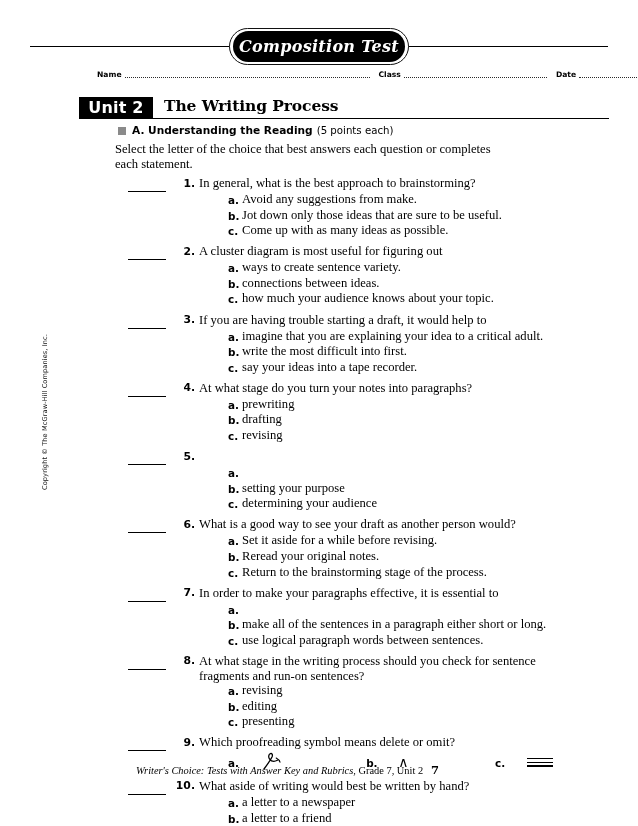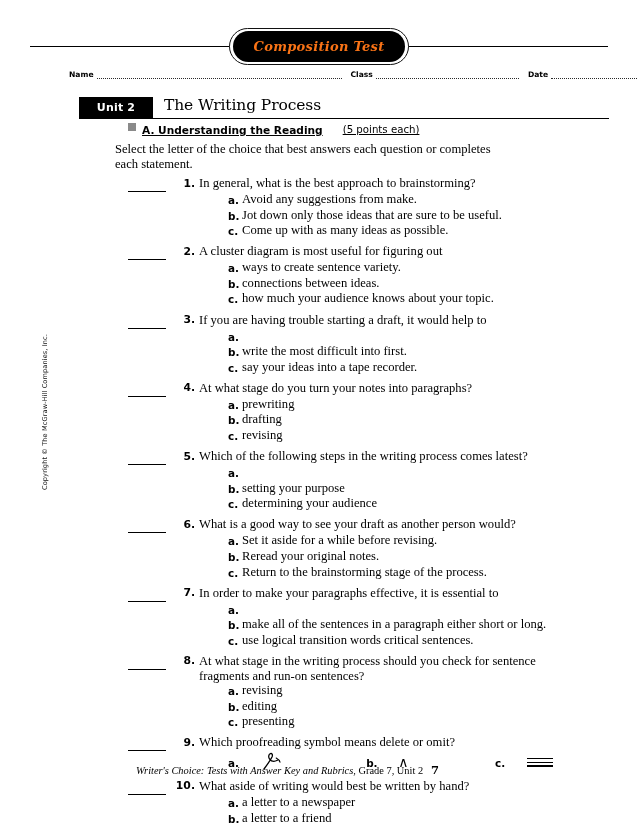--- a/index.html
+++ b/index.html
@@ -50,37 +50,37 @@
     width: 172px;
     height: 31px;
     border-radius: 16px;
     background: #000000;
     box-sizing: border-box;
     display: flex;
     align-items: center;
     justify-content: center;
   }
   .title-text {
-    color: #f97316;
+    color: #ffffff;
     font-family: "DejaVu Serif", serif;
     font-style: italic;
     font-weight: bold;
-    font-size: 13px;
+    font-size: 16px;
     letter-spacing: 0.3px;
     white-space: nowrap;
   }
 
   
   .nameline {
     position: absolute;
-    left: 69px;
+    left: 97px;
     top: 70px;
     width: 530px;
     display: flex;
-    align-items: center;
+    align-items: flex-start;
     font-family: "DejaVu Sans", sans-serif;
     font-size: 7.6px;
     font-weight: bold;
   }
   .nameline .lbl { white-space: nowrap; padding-right: 3px; }
   .dots {
     flex: 1 1 auto;
     border-bottom: 1.2px dotted #2b2b2b;
     height: 7px;
     margin-right: 9px;
@@ -100,72 +100,71 @@
   .unit-box {
     position: absolute;
     left: 0;
     top: 0;
     width: 74px;
     height: 21px;
     background: #000;
     color: #fff;
     font-family: "DejaVu Sans", sans-serif;
     font-weight: bold;
-    font-size: 11px;
+    font-size: 16px;
     display: flex;
     align-items: center;
     justify-content: center;
     letter-spacing: 0.2px;
   }
   .unit-title {
     position: absolute;
     left: 85px;
     top: -1px;
     font-family: "DejaVu Serif", serif;
-    font-weight: normal;
+    font-weight: bold;
     font-size: 15.5px;
     letter-spacing: -0.1px;
   }
   .unit-underline {
     position: absolute;
     left: 0px;
     top: 21px;
     width: 530px;
     height: 1.4px;
     background: #000;
   }
 
   
   .section-head {
     position: absolute;
-    left: 128px;
+    left: 118px;
     top: 124px;
     display: flex;
-    align-items: flex-start;
-    font-family: "DejaVu Sans", sans-serif;
-    text-decoration: underline;
+    align-items: flex-end;
+    font-family: "DejaVu Sans", sans-serif;
   }
   .sec-bullet {
     width: 8px;
     height: 8px;
     background: #8a8a8a;
     display: inline-block;
     margin-right: 6px;
     position: relative;
     top: -1px;
   }
   .sec-title {
     font-weight: bold;
     font-size: 10.6px;
     white-space: nowrap;
   }
   .sec-points {
     font-weight: normal;
     font-size: 10.2px;
-    margin-left: 20px;
+    margin-left: 4px;
     white-space: nowrap;
   }
 
   
   .directions {
     position: absolute;
     left: 115px;
     top: 142px;
     width: 400px;
     font-size: 12.6px;
@@ -388,20 +387,21 @@
 
   <div class="q">
     <div class="q-main">
       <span class="q-blank"></span>
       <span class="q-num">3.</span>
       <span class="q-text">If you are having trouble starting a draft, it would help to</span>
     </div>
     <div class="choices">
       <div class="choice">
         <span class="ch-let">a.</span>
+        <span class="ch-txt">imagine that you are explaining your idea to a critical adult.</span>
       </div>
       <div class="choice">
         <span class="ch-let">b.</span>
         <span class="ch-txt">write the most difficult into first.</span>
       </div>
       <div class="choice">
         <span class="ch-let">c.</span>
         <span class="ch-txt">say your ideas into a tape recorder.</span>
       </div>
     </div>
@@ -426,21 +426,20 @@
         <span class="ch-let">c.</span>
         <span class="ch-txt">revising</span>
       </div>
     </div>
   </div>
 
   <div class="q">
     <div class="q-main">
       <span class="q-blank"></span>
       <span class="q-num">5.</span>
-      <span class="q-text">Which of the following steps in the writing process comes latest?</span>
     </div>
     <div class="choices">
       <div class="choice">
         <span class="ch-let">a.</span>
       </div>
       <div class="choice">
         <span class="ch-let">b.</span>
         <span class="ch-txt">setting your purpose</span>
       </div>
       <div class="choice">
@@ -481,21 +480,21 @@
     <div class="choices">
       <div class="choice">
         <span class="ch-let">a.</span>
       </div>
       <div class="choice">
         <span class="ch-let">b.</span>
         <span class="ch-txt">make all of the sentences in a paragraph either short or long.</span>
       </div>
       <div class="choice">
         <span class="ch-let">c.</span>
-        <span class="ch-txt">use logical transition words critical sentences.</span>
+        <span class="ch-txt">use logical paragraph words between sentences.</span>
       </div>
     </div>
   </div>
 
   <div class="q">
     <div class="q-main">
       <span class="q-blank"></span>
       <span class="q-num">8.</span>
       <span class="q-text">At what stage in the writing process should you check for sentence fragments and run-on sentences?</span>
     </div>

